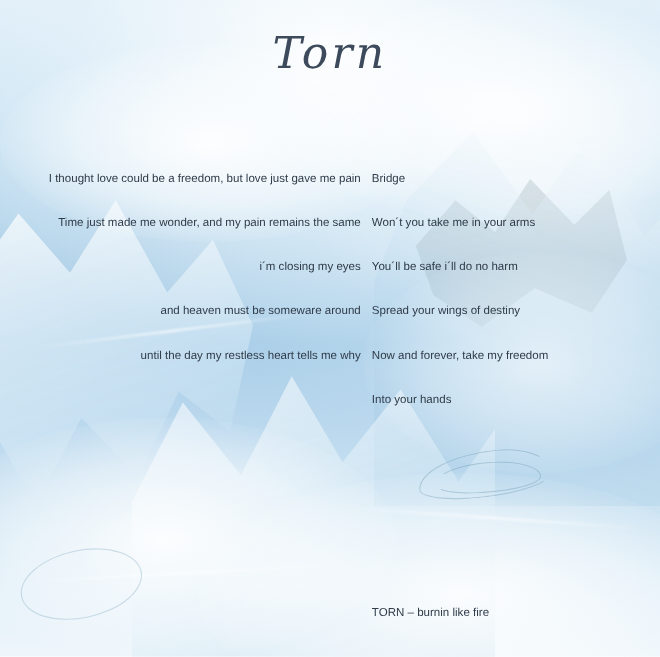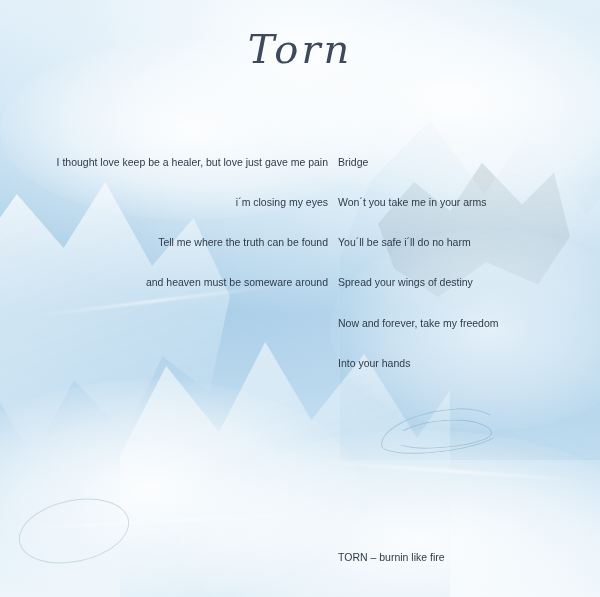--- a/index.html
+++ b/index.html
@@ -171,24 +171,25 @@
     <div class="swirl2"></div>
     <div class="ring"></div>
   </div>
 
   <div class="content">
 
     <div class="title">Torn</div>
 
     <div class="col col-left">
       <div class="block">
-        <span class="line">I thought love keep be a healer, but love just gave me pain</span>
+        <span class="line">I thought love could be a freedom, but love just gave me pain</span>
+        <span class="line">Time just made me wonder, and my pain remains the same</span>
         <span class="line">i´m closing my eyes</span>
-        <span class="line">Tell me where the truth can be found</span>
         <span class="line">and heaven must be someware around</span>
+        <span class="line">until the day my restless heart tells me why</span>
       </div>
 
       <div class="gap"></div>
       <div class="gap"></div>
       
 
       
 
       
       

